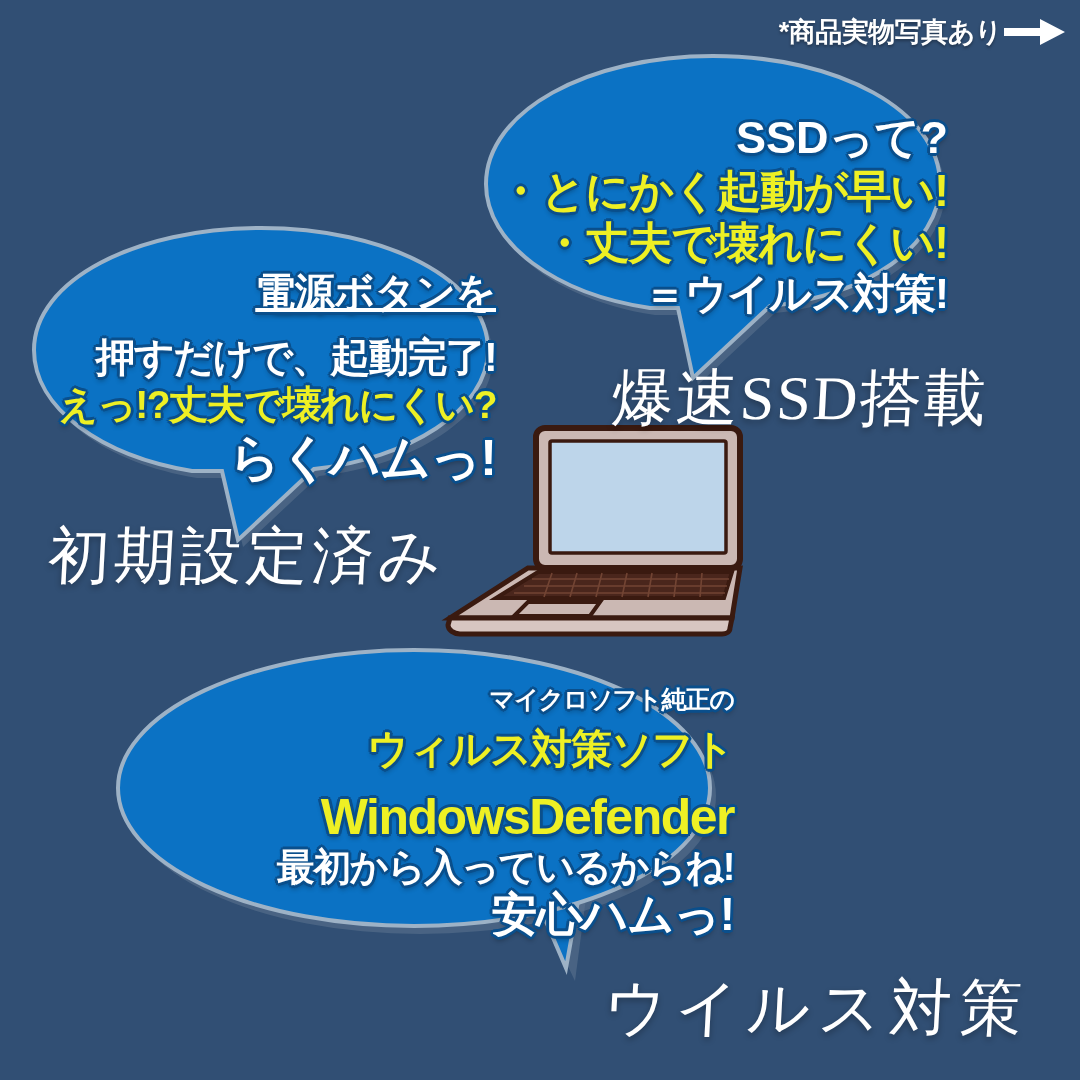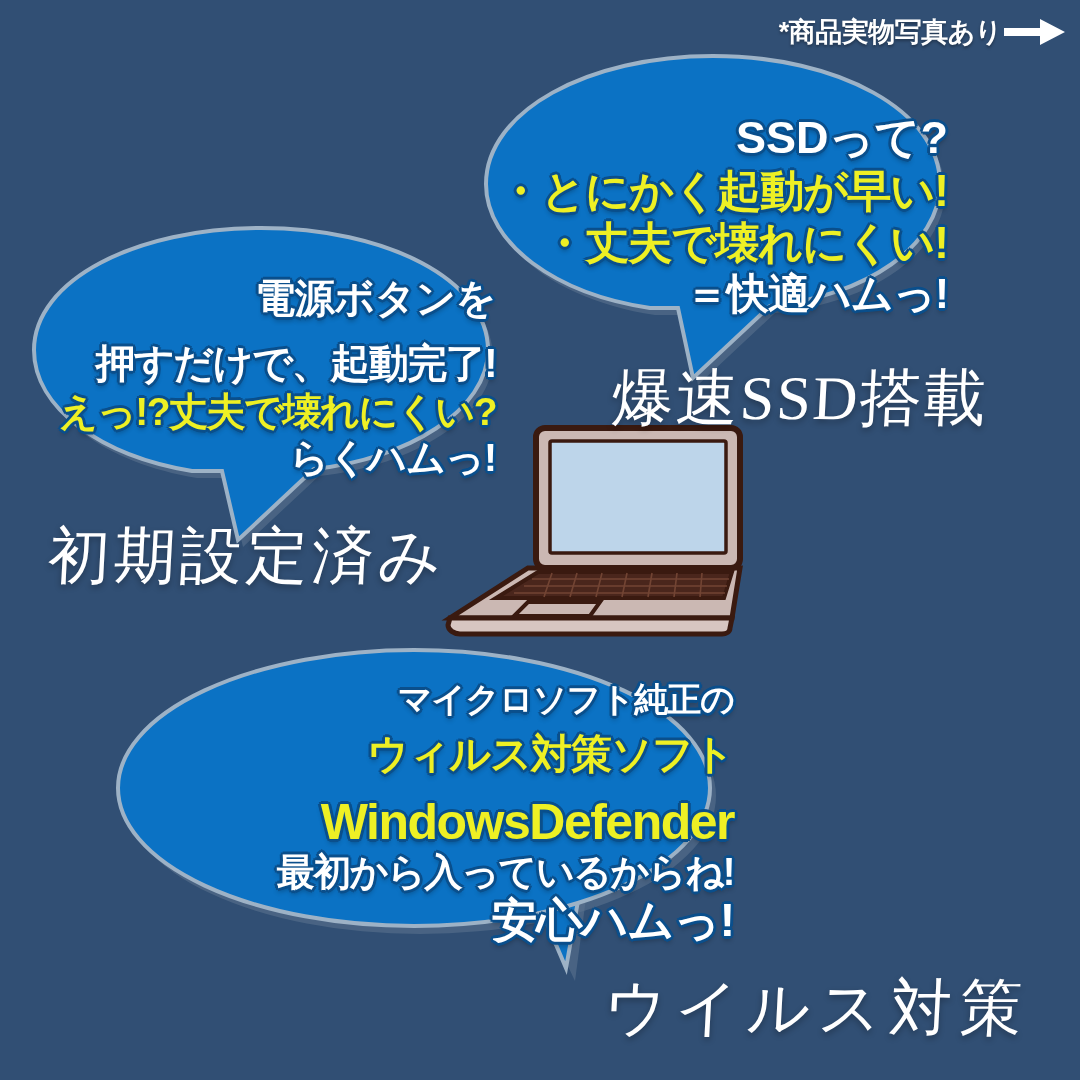--- a/index.html
+++ b/index.html
@@ -45,29 +45,29 @@
 
   
   #bubble-ssd{left:478px;top:56px;width:470px;height:310px;}
   #bubble-ssd .btext{padding-top:4px;}
   #bubble-ssd .l1{font-size:45px;margin-bottom:3px;}
   #bubble-ssd .l2,#bubble-ssd .l3{font-size:44px;margin-bottom:3px;letter-spacing:-1px;}
   #bubble-ssd .l4{font-size:42px;letter-spacing:-1px;}
 
   
   #bubble-power{left:26px;top:228px;width:470px;height:300px;}
-  #bubble-power .l1{font-size:40px;margin-bottom:20px;letter-spacing:-0.5px;}
+  #bubble-power .l1{font-size:40px;margin-bottom:20px;letter-spacing:-0.5px;text-decoration:underline;}
   #bubble-power .l2{font-size:40px;margin-bottom:4px;letter-spacing:-1.5px;}
   #bubble-power .l3{font-size:39px;margin-bottom:3px;letter-spacing:-1.5px;}
-  #bubble-power .l4{font-size:39px;letter-spacing:-1px;margin-left:16px;}
+  #bubble-power .l4{font-size:50px;letter-spacing:-1px;margin-left:16px;}
 
   
   #bubble-defender{left:114px;top:648px;width:620px;height:330px;}
   #bubble-defender .btext{padding-bottom:18px;}
-  #bubble-defender .l1{font-size:34px;margin-bottom:14px;letter-spacing:-1px;}
+  #bubble-defender .l1{font-size:25px;margin-bottom:14px;letter-spacing:-1px;}
   #bubble-defender .l2{font-size:41px;margin-bottom:16px;letter-spacing:-1px;}
   #bubble-defender .l3{font-size:50px;margin-bottom:1px;letter-spacing:-1.5px;}
   #bubble-defender .l4{font-size:38px;margin-bottom:1px;letter-spacing:-1.5px;}
   #bubble-defender .l5{font-size:46px;letter-spacing:-1px;}
 
   
   .caption{
     position:absolute;color:#ffffff;
     font-family:"Liberation Serif","DejaVu Serif",serif;
     font-weight:400;white-space:nowrap;
@@ -103,21 +103,21 @@
       </g>
       <g>
         <path d="M235 0 C 110 0 8 55 8 128 C 8 188 78 238 172 252 L 200 252
                  L 215 322 L 292 250 C 388 240 462 190 462 128 C 462 55 360 0 235 0 Z" fill="#0b72c4" stroke="#9db2c6" stroke-width="4"></path>
       </g>
     </svg>
     <div class="btext">
       <span class="ln l1 outl w">SSDって?</span>
       <span class="ln l2 outl y">・とにかく起動が早い!</span>
       <span class="ln l3 outl y">・丈夫で壊れにくい!</span>
-      <span class="ln l4 outl w">＝快適ハムっ!</span>
+      <span class="ln l4 outl w">＝ウイルス対策!</span>
     </div>
   </div>
 
   <div class="bubble" id="bubble-power">
     <svg width="470" height="330" viewBox="0 0 470 330" aria-hidden="true">
       <g transform="translate(5,7)">
         <path d="M235 0 C 110 0 8 52 8 122 C 8 180 75 228 166 243 L 196 243
                  L 212 312 L 288 241 C 382 231 462 182 462 122 C 462 52 360 0 235 0 Z" fill="#5d7490" opacity="0.55"></path>
       </g>
       <path d="M235 0 C 110 0 8 52 8 122 C 8 180 75 228 166 243 L 196 243

